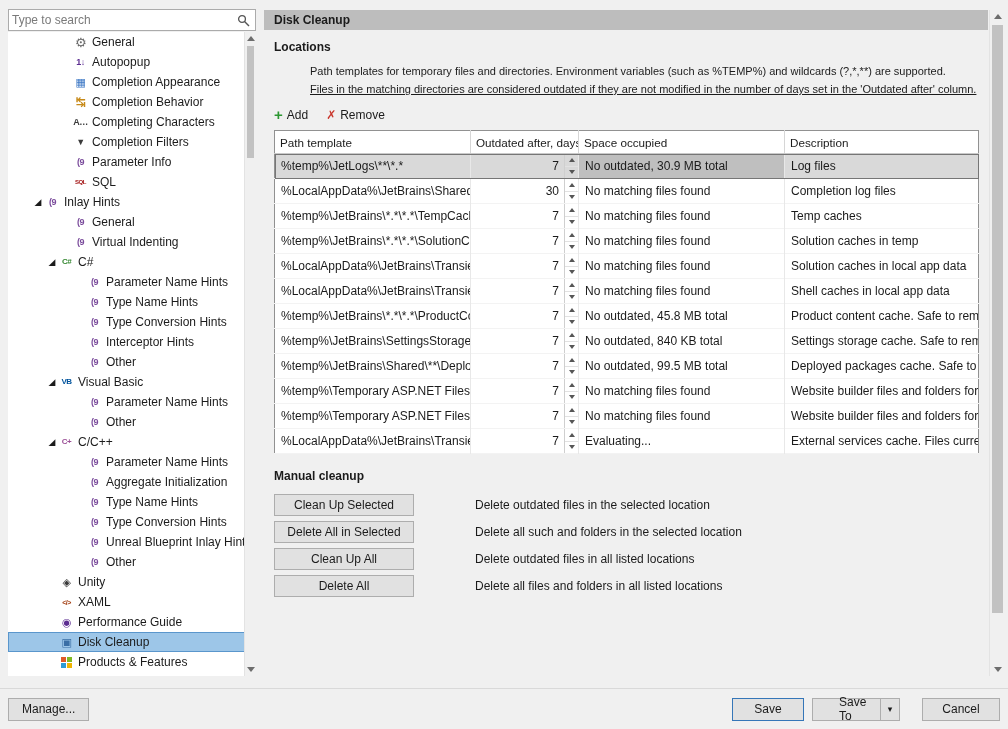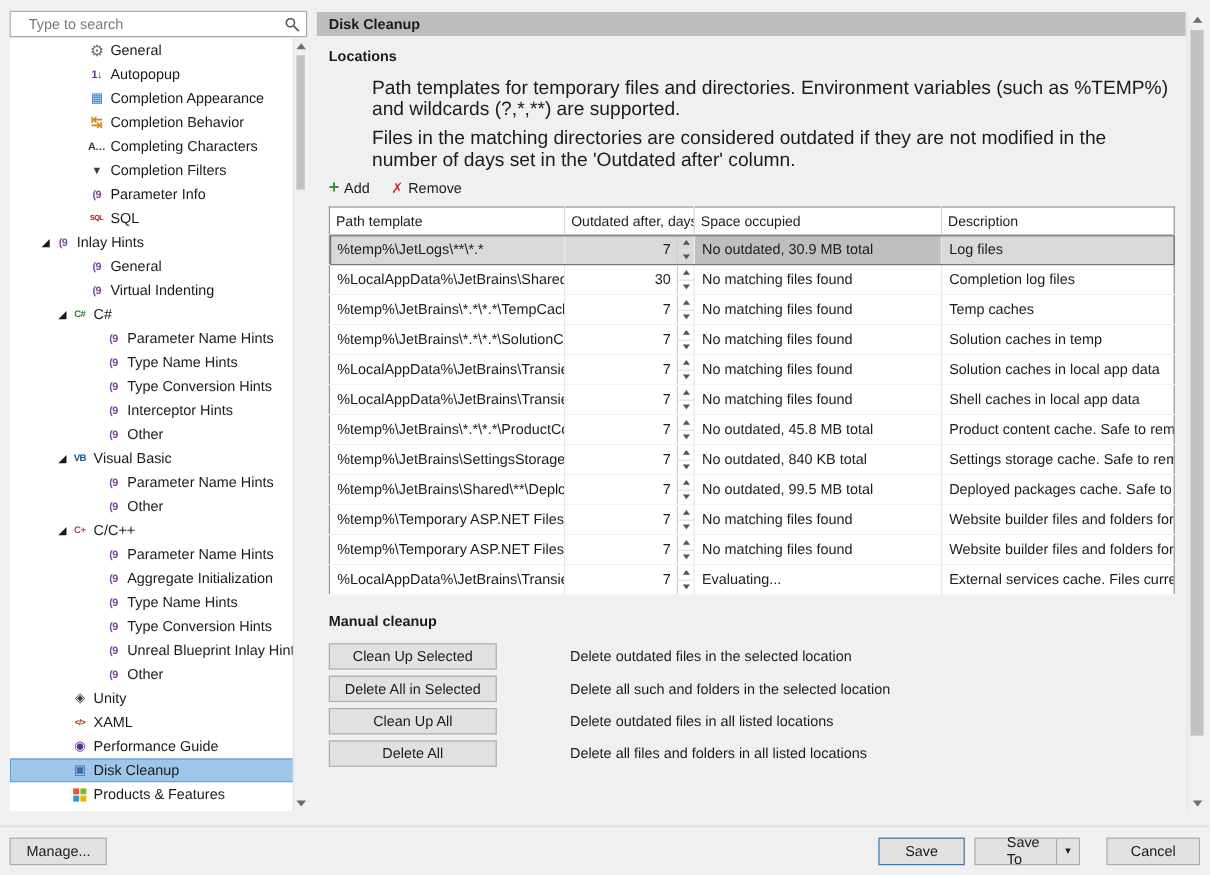--- a/index.html
+++ b/index.html
@@ -6,21 +6,21 @@
   html,body { width:1008px; height:729px; }
   body {
     background:#f0f0f0;
     font-family:"Liberation Sans","DejaVu Sans",sans-serif;
     font-size:12px; color:#1b1b1b;
     position:relative; overflow:hidden;
   }
 
   
   .search-box{position:absolute;left:8px;top:9px;width:248px;height:22px;background:#fff;border:1px solid #ababab;display:flex;align-items:center;}
-  .search-box input{flex:1;min-width:0;border:0;outline:0;background:transparent;font:12px "Liberation Sans",sans-serif;color:#444;padding:0 15px;}
+  .search-box input{flex:1;min-width:0;border:0;outline:0;background:transparent;font:12px "Liberation Sans",sans-serif;color:#444;padding:0 3px;}
   .search-box input::placeholder{color:#7a7a7a;}
   .search-icon{width:24px;height:100%;display:flex;align-items:center;justify-content:center;cursor:pointer;}
 
   
   .tree{position:absolute;left:8px;top:32px;width:248px;height:644px;background:#fff;overflow:hidden;}
   .tree-item{height:20px;display:flex;align-items:center;white-space:nowrap;cursor:default;}
   .tree-item.selected{background:#9dc6e8;box-shadow:inset 0 0 0 1px #5a96cc;}
   .expander{width:12px;flex:none;font-size:9px;line-height:1;color:#1b1b1b;text-align:center;}
   .tree-icon{width:17px;height:16px;flex:none;display:flex;align-items:center;justify-content:center;font-weight:bold;line-height:1;letter-spacing:-0.5px;}
   .tree-icon.products{display:grid;grid-template-columns:5px 5px;grid-template-rows:5px 5px;gap:1px;align-content:center;justify-content:center;}
@@ -37,22 +37,22 @@
   #tree-scrollbar{left:244px;top:32px;width:12px;height:644px;}
   #tree-scrollbar .thumb{top:14px;height:112px;}
   #main-scrollbar{left:989px;top:10px;width:16px;height:666px;}
   #main-scrollbar .thumb{top:15px;height:588px;}
 
   
   .right-header{position:absolute;left:264px;top:10px;width:724px;height:20px;background:#bdbdbd;display:flex;align-items:center;padding:0 10px;font-weight:bold;color:#1b1b1b;}
   .right-panel{position:absolute;left:264px;top:30px;width:724px;height:646px;background:#f0f0f0;padding:10px 10px 0;overflow:hidden;}
   .subtitle{margin-bottom:15px;font-size:11.7px;}
   .section-heading{font-weight:bold;margin-bottom:11px;}
-  .para{margin-bottom:6px;max-width:704px;font-size:16px;padding-left:36px;}
-  .para.second{margin-bottom:5px;}
+  .para{margin-bottom:6px;max-width:704px;font-size:11px;padding-left:36px;}
+  .para.second{margin-bottom:11px;text-decoration:underline;}
 
   .loc-toolbar{display:flex;align-items:center;gap:18px;margin-bottom:6px;height:18px;}
   .tool-btn{display:inline-flex;align-items:center;gap:4px;cursor:pointer;}
   .plus{color:#2c9732;font-weight:bold;font-size:15px;line-height:12px;}
   .cross{color:#c9362c;font-weight:bold;font-size:12px;line-height:12px;}
 
   table.loc{border-collapse:collapse;table-layout:fixed;width:704px;background:#fff;border:1px solid #919191;}
   .loc th{height:23px;font-weight:normal;text-align:left;padding:0 5px;border-right:1px solid #d6d6d6;border-bottom:1px solid #c9c9c9;white-space:nowrap;overflow:hidden;font-size:11.7px;}
   .loc th:last-child{border-right:0;margin-top:32px;}
   .loc td{height:24px;padding:0 6px;border-right:1px solid #e8e8e8;white-space:nowrap;overflow:hidden;}

